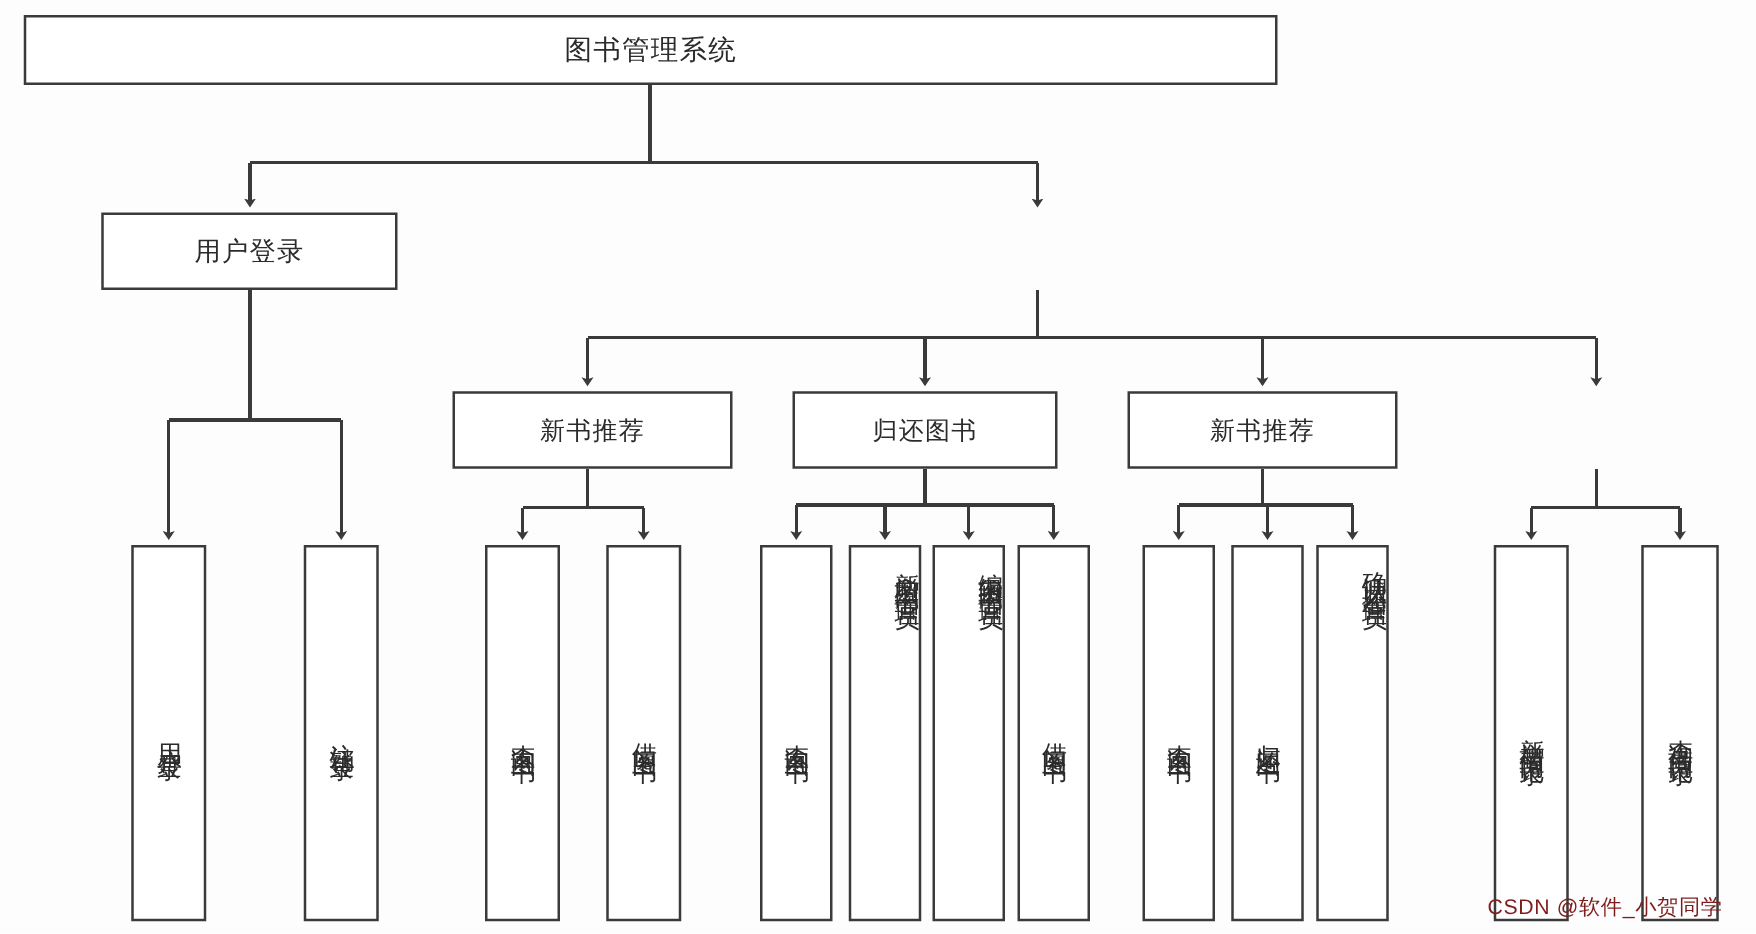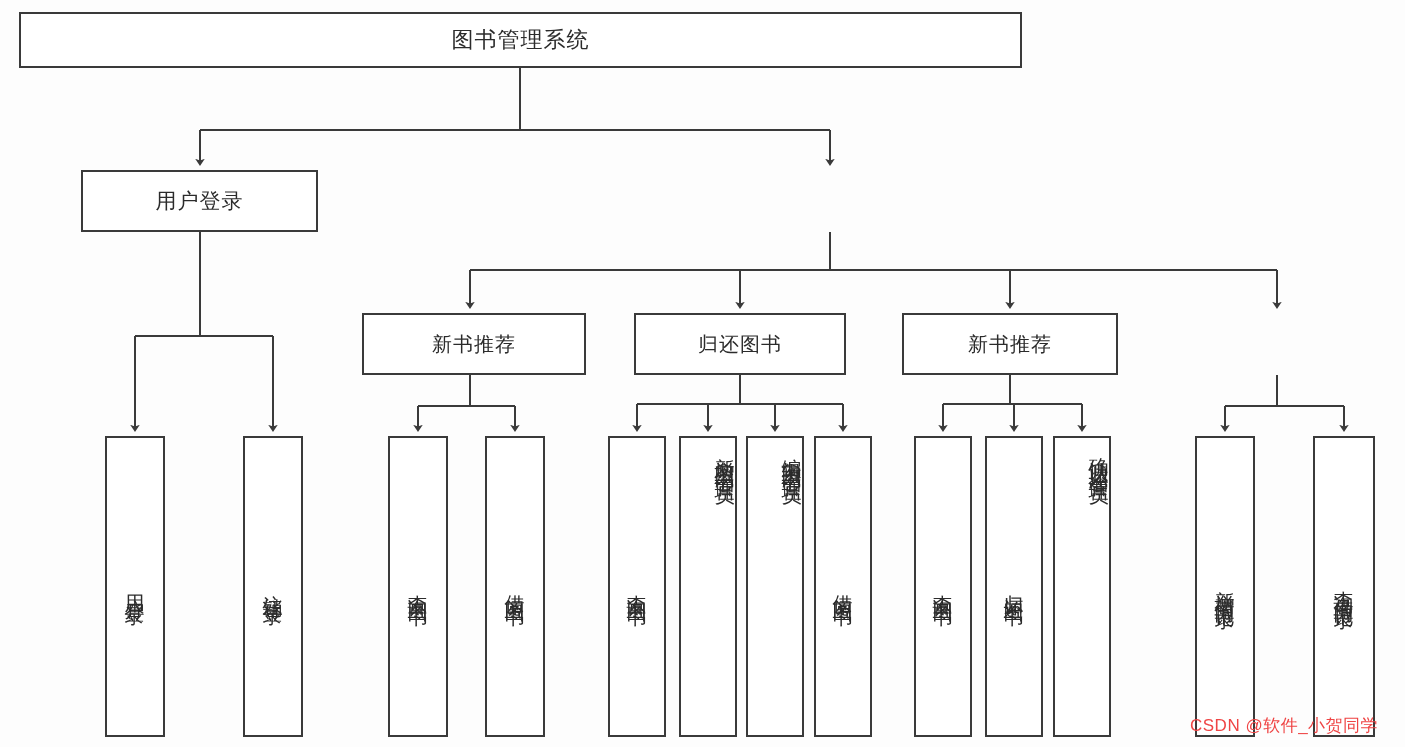--- a/index.html
+++ b/index.html
@@ -185,15 +185,15 @@
         <span class="leaf-text">确认归还（管理员）</span>
       </div>
       <div class="node leaf centered" style="left: 1195px; top: 436px; width: 60px; height: 301px;">
         <span class="leaf-text">新增借阅记录</span>
       </div>
       <div class="node leaf centered" style="left: 1313px; top: 436px; width: 62px; height: 301px;">
         <span class="leaf-text">查询借阅记录</span>
       </div>
     </div>
 
-  <div class="watermark" style="left: 1190px; top: 714px; color: #ef4444;">CSDN @软件_小贺同学</div>
+  <div class="watermark" style="left: 1190px; top: 714px; color: #7f1d1d;">CSDN @软件_小贺同学</div>
 
 </div>
 
 </body></html>

